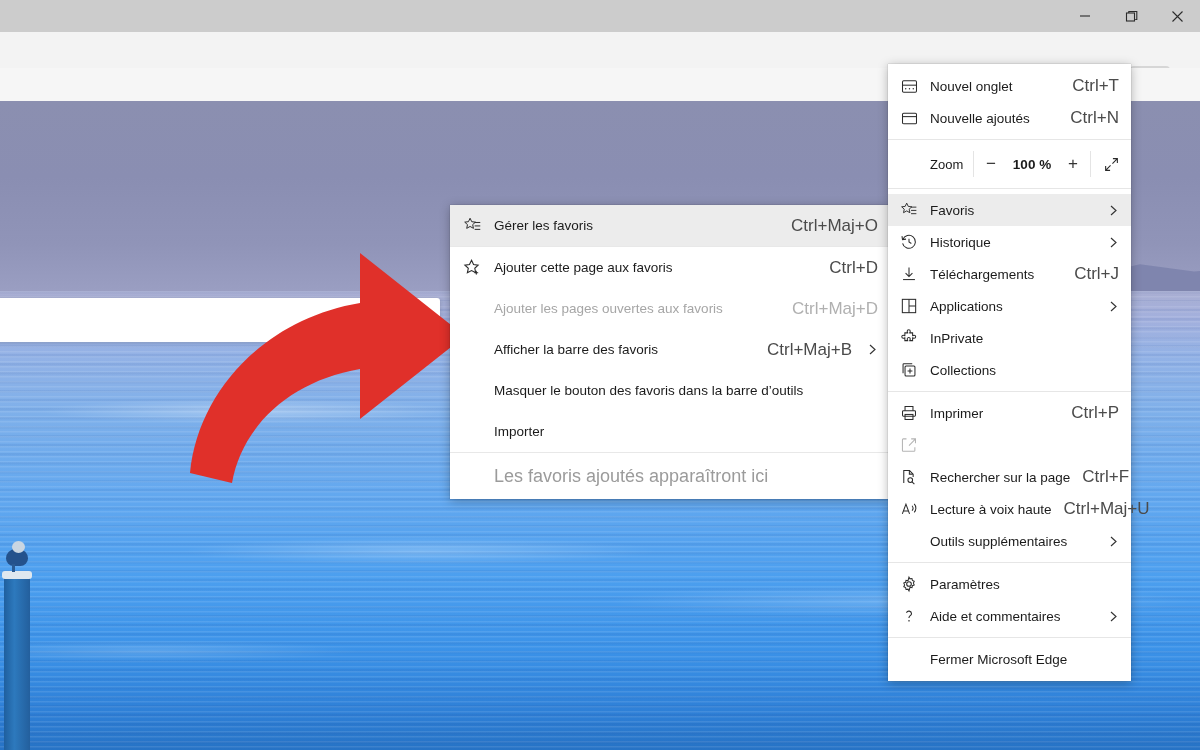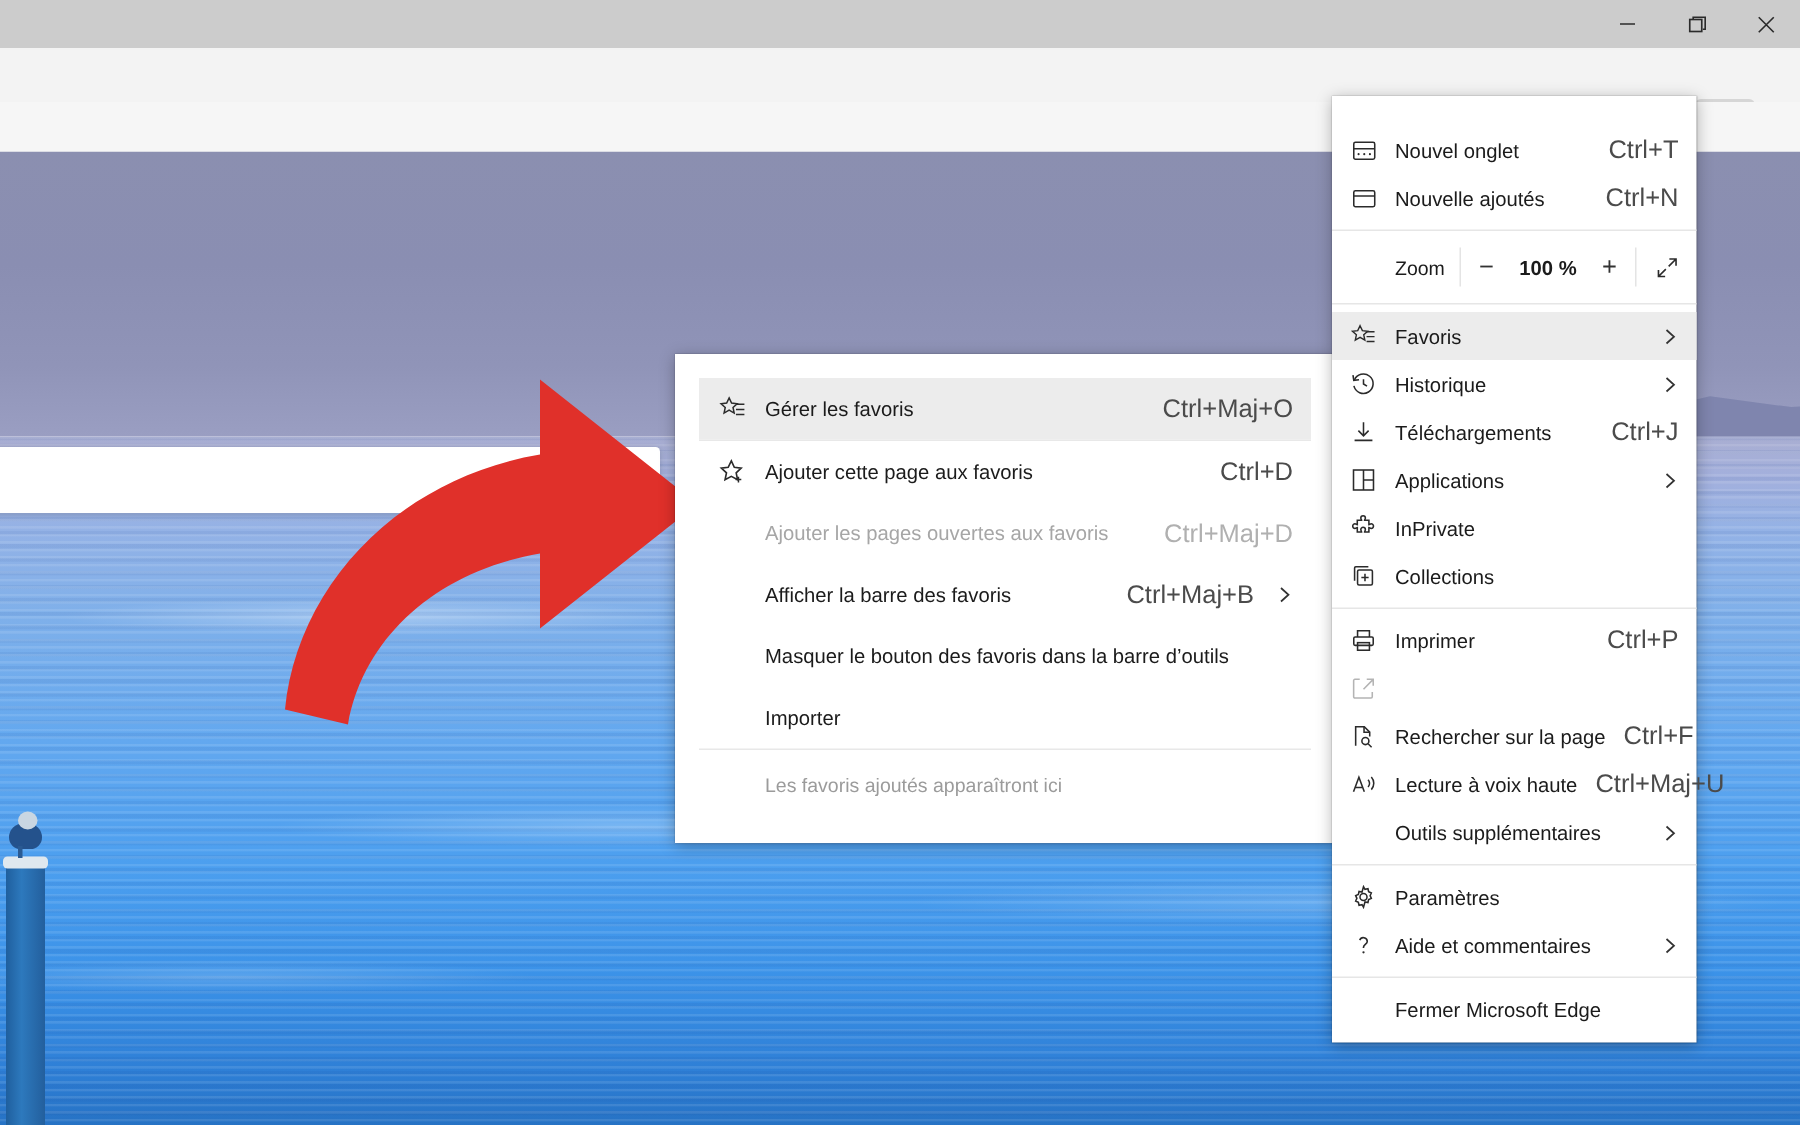--- a/index.html
+++ b/index.html
@@ -158,22 +158,22 @@
 
   
   .menu {
     position: absolute;
     background: #ffffff;
     box-shadow: 0 2px 10px rgba(0,0,0,0.28), 0 0 1px rgba(0,0,0,0.35);
     font-size: 13.5px;
     color: #1b1b1b;
     padding: 4px 0;
   }
-  .main-menu { left: 888px; top: 64px; width: 243px; padding-top: 20px; padding-bottom: 6px; }
-  .sub-menu  { left: 450px; top: 205px; width: 440px; padding: 16px; margin-top: 31px; }
+  .main-menu { left: 888px; top: 64px; width: 243px; padding-top: 6px; padding-bottom: 6px; }
+  .sub-menu  { left: 450px; top: 205px; width: 440px; padding: 0; }
 
   .mi {
     position: relative; display: flex; align-items: center;
     height: 32px; padding: 0 12px 0 0; cursor: default;
   }
   .mi.hl { background: #ececec; }
   .mi.disabled { color: #a6a6a6; }
   .mi-ico {
     width: 42px; min-width: 42px; display: flex; align-items: center; justify-content: center;
     color: #2b2b2b;
@@ -193,21 +193,21 @@
   .zbtn { width: 34px; height: 34px; display: flex; align-items: center; justify-content: center; font-size: 17px; color: #333; }
   .zval { width: 48px; text-align: center; font-size: 13.5px; font-weight: bold; }
   .zfull { width: 40px; height: 34px; display: flex; align-items: center; justify-content: center; }
 
   
   .sub-menu .mi { height: 41px; }
   .sub-menu .mi-ico { width: 44px; min-width: 44px; }
   .sub-menu .mi-label { padding-left: 0; }
   .sub-menu .mi.noicon .mi-label { padding-left: 44px; }
   .sub-menu .sep { margin: 0; background: #e8e8e8; }
-  .sub-empty { height: 46px; display: flex; align-items: center; padding-left: 44px; color: #9b9b9b; font-size: 13px; }
+  .sub-empty { height: 46px; display: flex; align-items: center; padding-left: 44px; color: #9b9b9b; font-size: 18px; }
 </style>
 </head>
 <body>
 
 <div id="root">
 
   <div class="titlebar">
     <div class="winbtns">
       <div class="winbtn">
         <svg width="12" height="12" viewBox="0 0 12 12">

